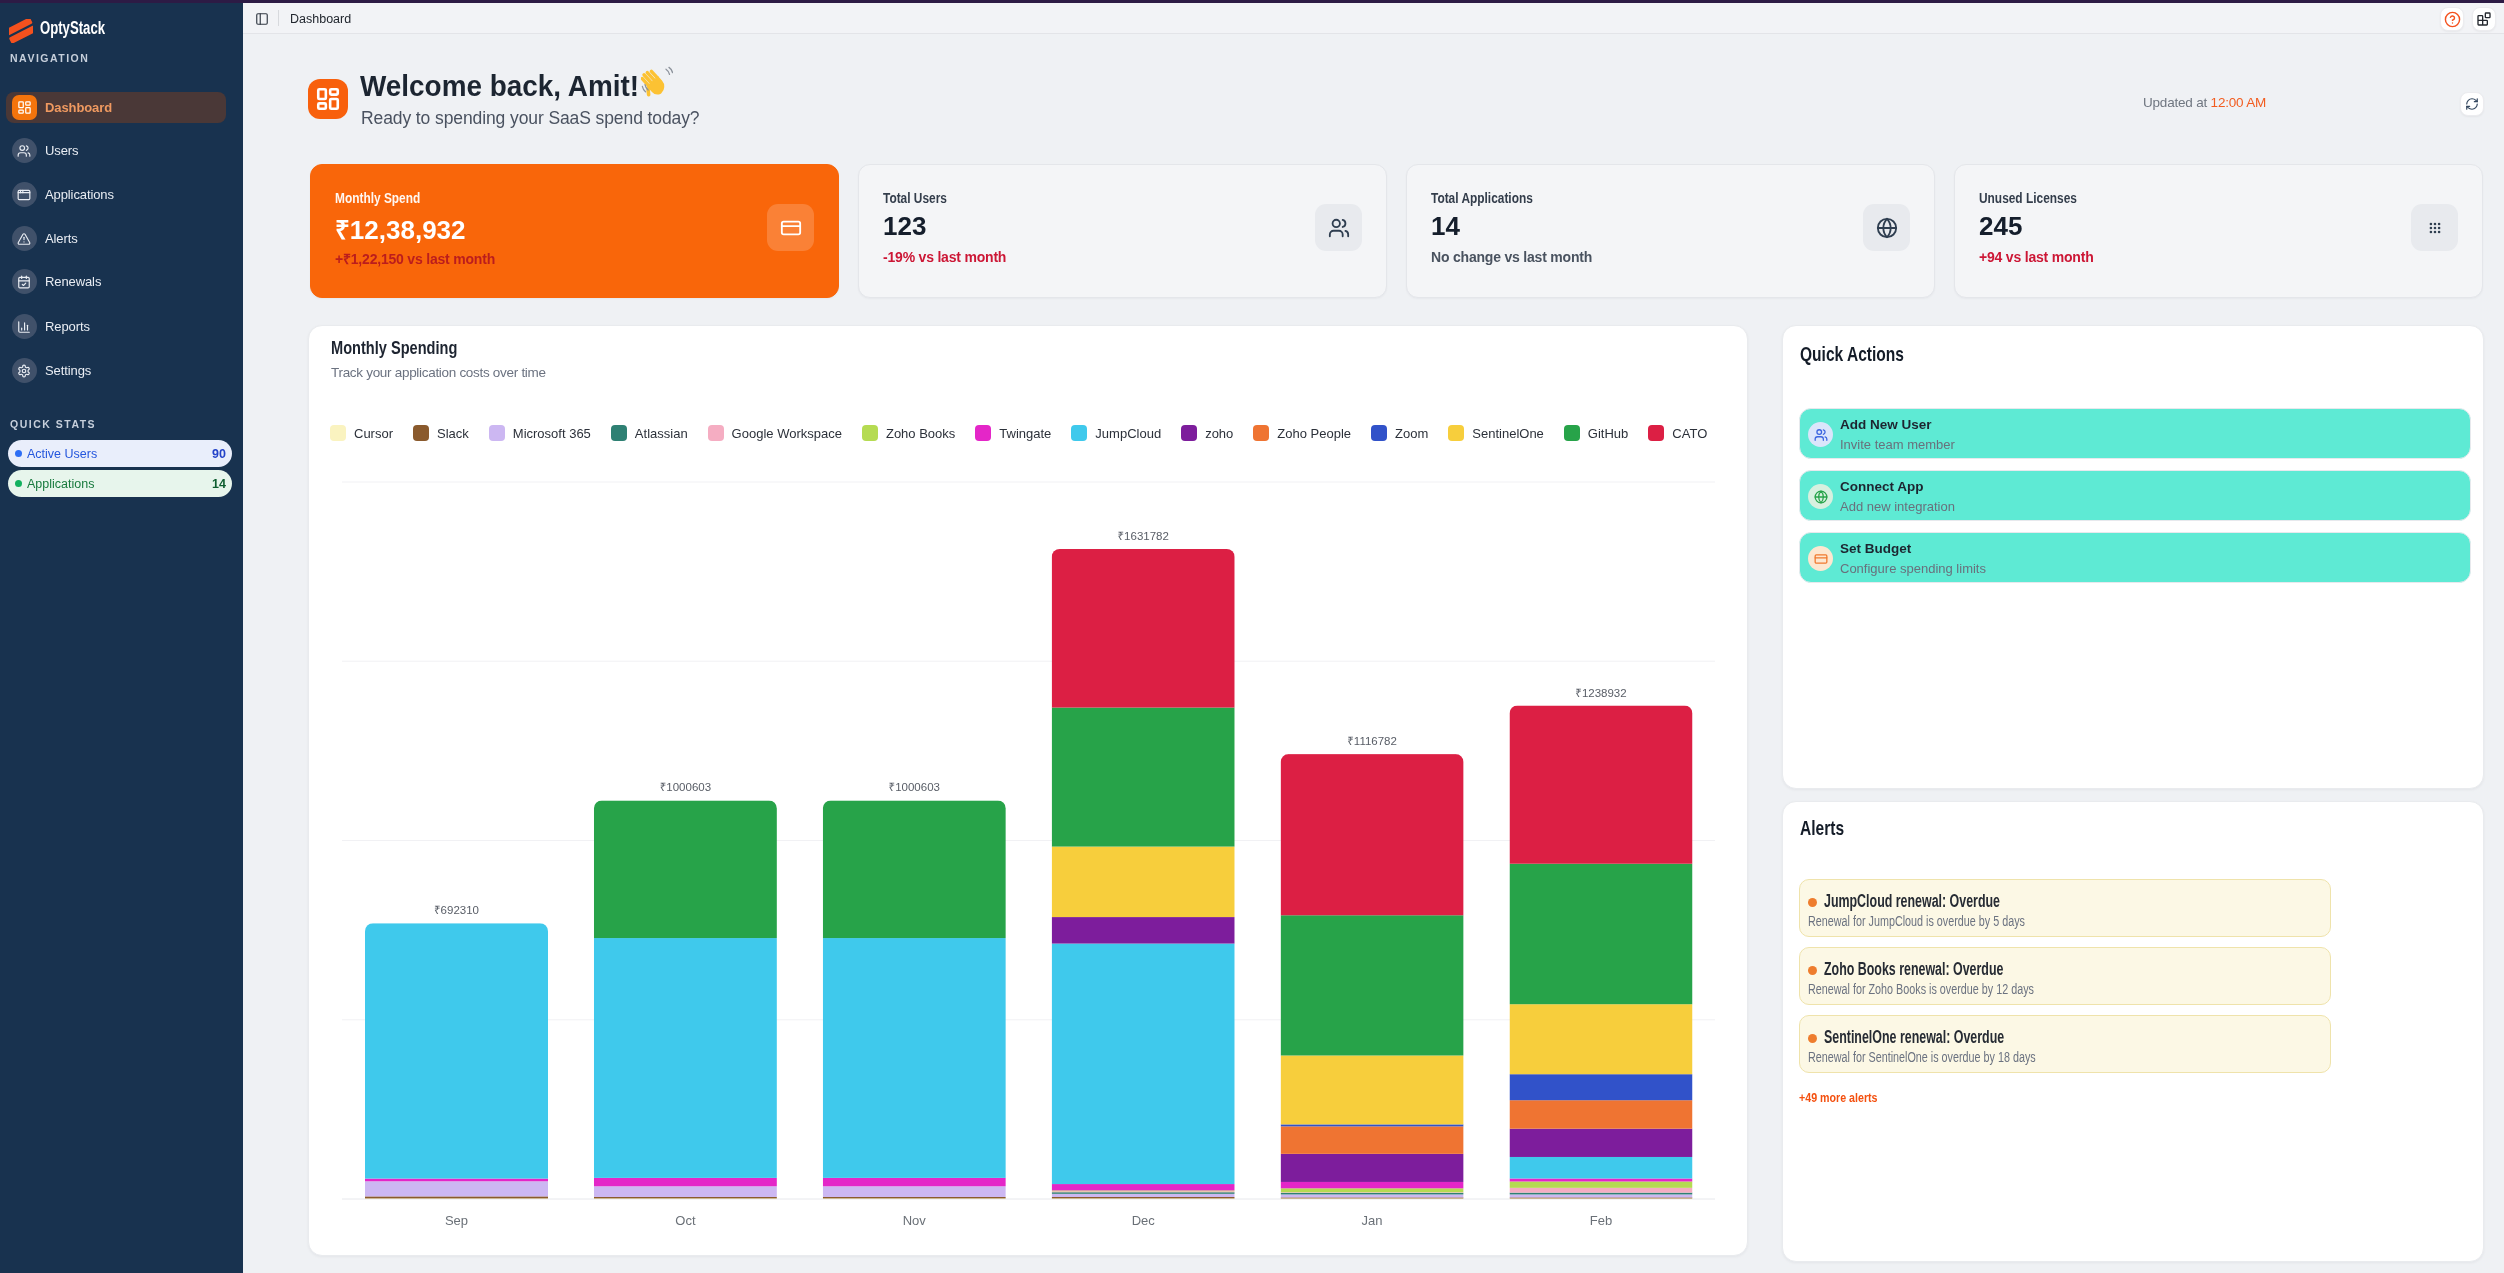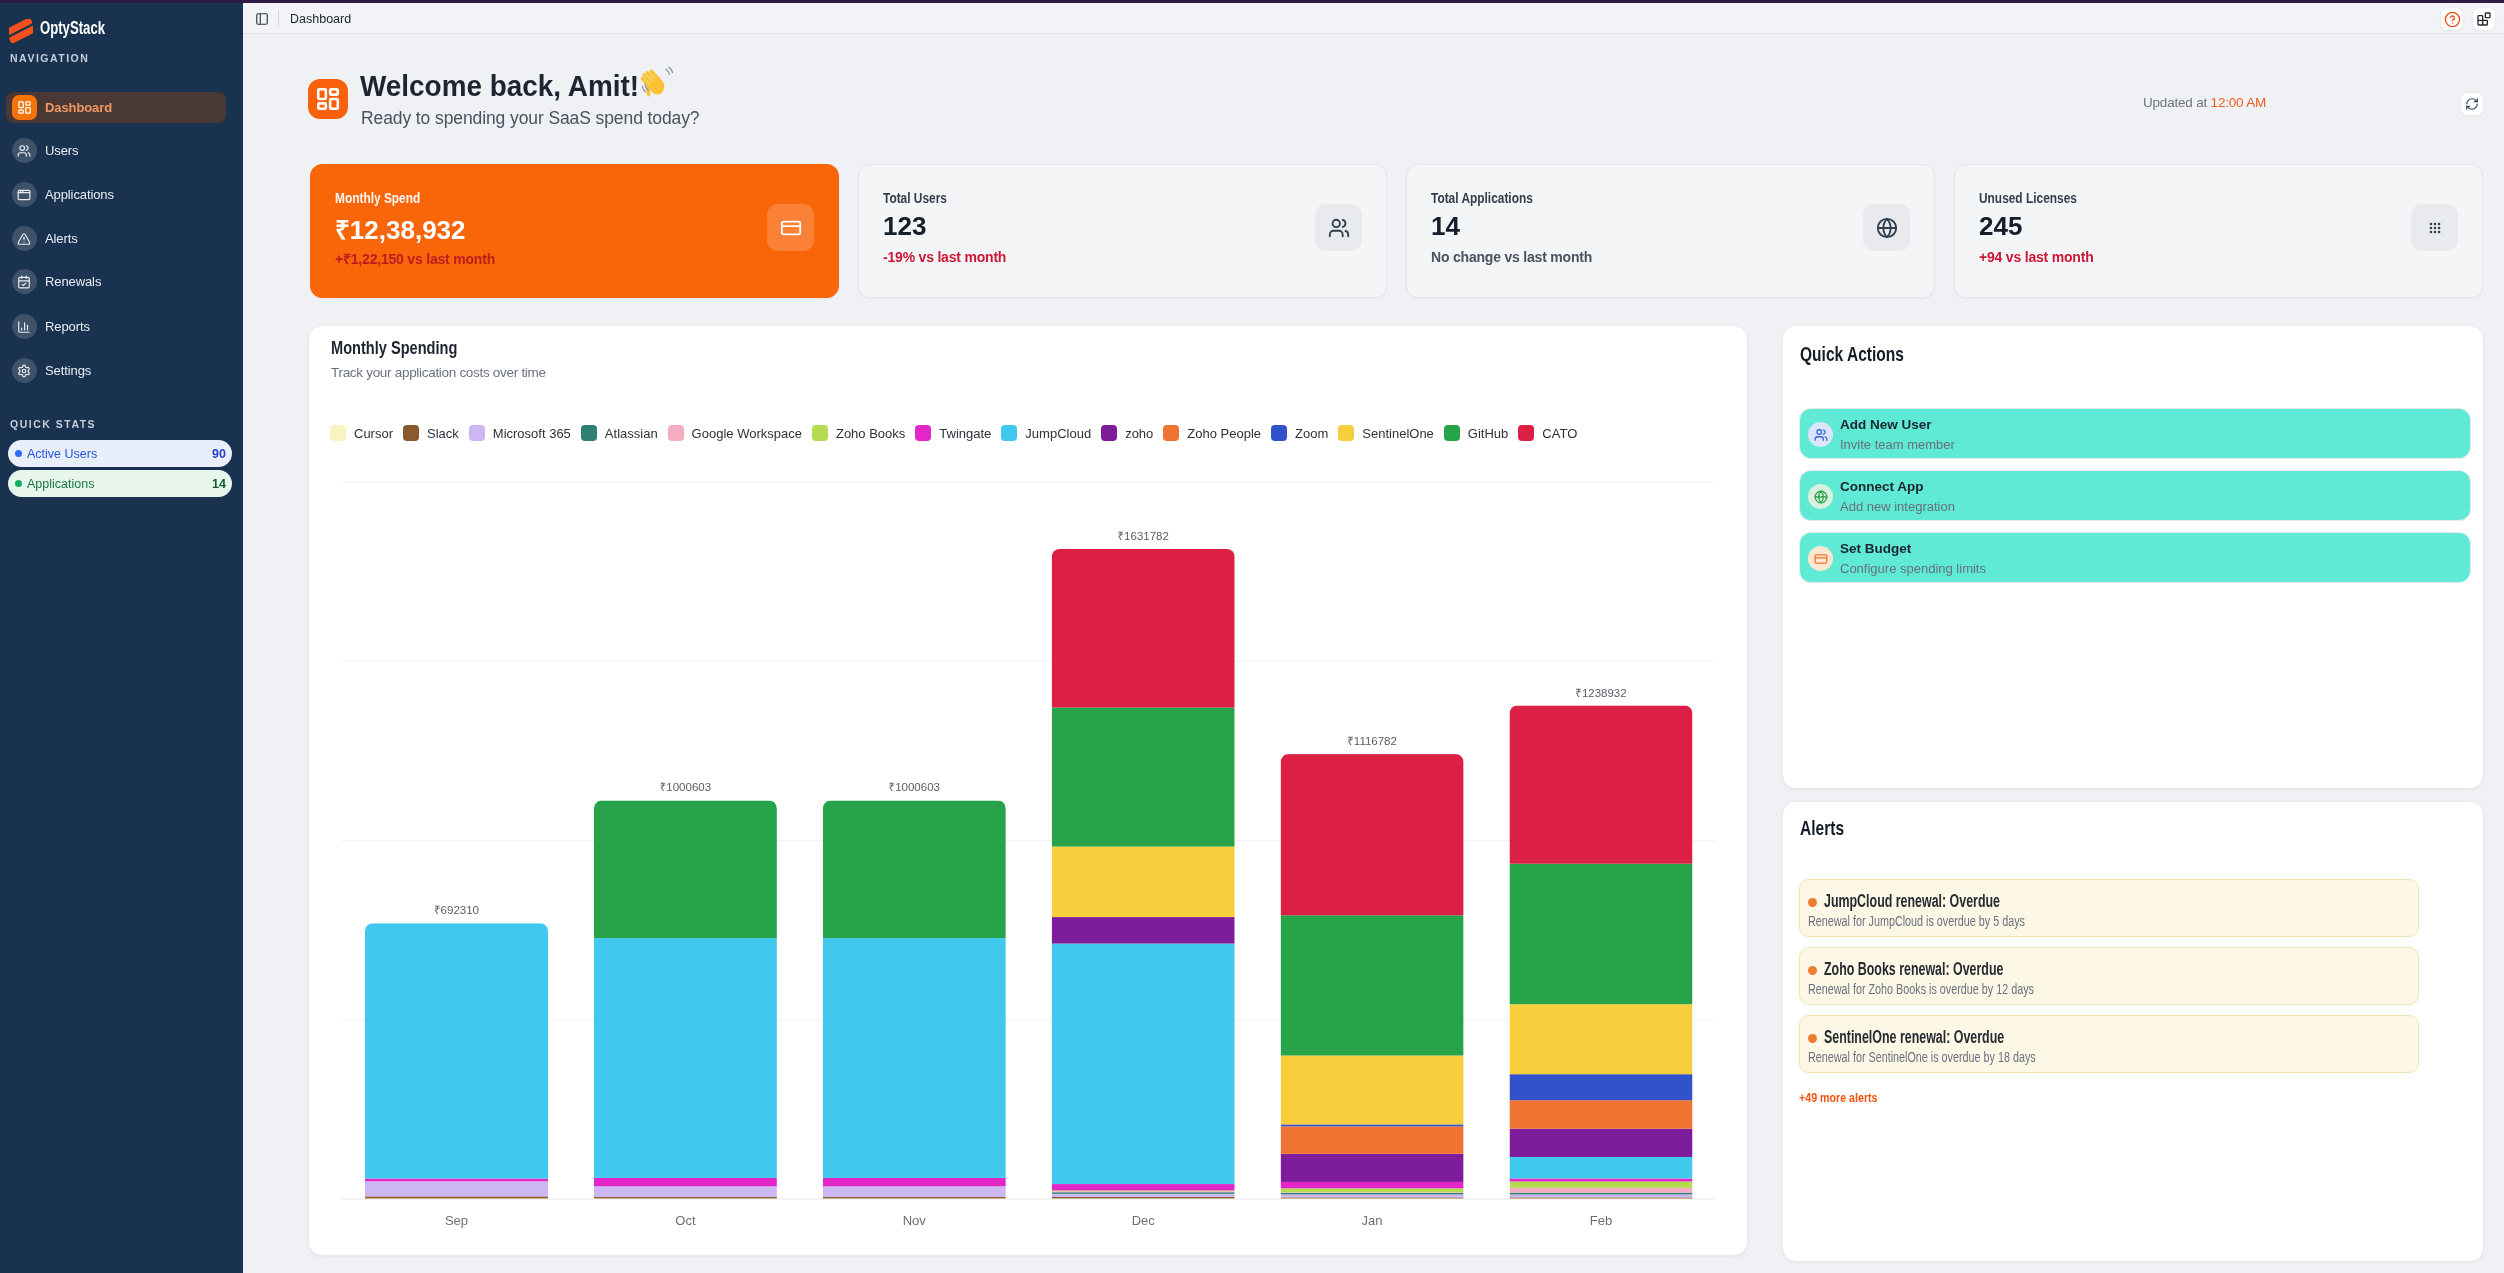--- a/index.html
+++ b/index.html
@@ -19,21 +19,21 @@
 .nico{width:25px;height:25px;border-radius:50%;background:#40516a;display:flex;align-items:center;justify-content:center;margin-left:5.5px;flex:none}
 .nlbl{margin-left:8.5px;font-size:13px;color:#e9edf3;letter-spacing:-.1px}
 .pill{position:absolute;left:8px;width:224px;height:27px;border-radius:14px;display:flex;align-items:center;font-size:12.5px}
 .dot{width:7px;height:7px;border-radius:50%;margin-left:7px;flex:none}
 .li{display:flex;align-items:center;gap:8px;font-size:13px;color:#2c313a;white-space:nowrap}
 .sw{width:16px;height:16px;border-radius:4px;display:inline-block;flex:none}
 .qrow{position:absolute;left:16px;width:672px;height:51px;border:1px solid #e7e9ed;border-radius:12px;background:#5eead4}
 .qic{position:absolute;left:8px;top:13px;width:25px;height:25px;border-radius:50%;display:flex;align-items:center;justify-content:center}
 .qt{position:absolute;left:40px;top:8px;font-size:13.5px;font-weight:700;color:#1d2530}
 .qs{position:absolute;left:40px;top:28px;font-size:13px;color:#69707c}
-.abox{position:absolute;left:16px;width:620px;height:58px;background:#fcf8e5;border:1px solid #efe3ab;border-radius:10px}
+.abox{position:absolute;left:16px;width:532px;height:58px;background:#fcf8e5;border:1px solid #efe3ab;border-radius:10px}
 .at{position:absolute;left:24px;top:11px;font-size:18px;font-weight:700;color:#262b33;transform:scaleX(.69);transform-origin:0 50%;white-space:nowrap}
 .as{position:absolute;left:8px;top:33px;font-size:14px;color:#6b7280;transform:scaleX(.77);transform-origin:0 50%;white-space:nowrap}
 .adot{position:absolute;left:8px;top:18px;width:9px;height:9px;border-radius:50%;background:#ee7d2e}
 </style></head>
 <body>
 <div class="abs" id="sidebar">
   <div class="abs" style="left:8.5px;top:16px;width:24px;height:24px"><svg width="24" height="24" viewBox="0 0 24 24">
         <g fill="#f4511e" transform="rotate(-27 12 12)">
           <rect x="-2" y="3.6" width="28" height="6.8" rx="1.4"></rect>
           <rect x="-2" y="12.6" width="28" height="6.8" rx="1.4"></rect>
@@ -238,21 +238,21 @@
         <circle cx="5" cy="19" r="2.2"></circle>
         <circle cx="12" cy="19" r="2.2"></circle>
         <circle cx="19" cy="19" r="2.2"></circle>
       </svg>
     </div>
 </div>
 
 <div class="card" style="left:308px;top:325px;width:1440px;height:931px">
   <div class="abs cx" style="left:22px;top:12px;font-size:18px;font-weight:700;color:#1d2430;transform:scaleX(.81)">Monthly Spending</div>
   <div class="abs" style="left:22px;top:39px;font-size:13.5px;color:#6b7280;letter-spacing:-.3px">Track your application costs over time</div>
-  <div class="abs" style="left:21px;top:99px;width:1400px;display:flex;gap:10px">
+  <div class="abs" style="left:21px;top:99px;width:1400px;display:flex;gap:20px">
       <div class="li"><span class="sw" style="background:#faf3c0"></span>Cursor</div>
       <div class="li"><span class="sw" style="background:#8a5a2d"></span>Slack</div>
       <div class="li"><span class="sw" style="background:#ccb7f2"></span>Microsoft 365</div>
       <div class="li"><span class="sw" style="background:#2e8073"></span>Atlassian</div>
       <div class="li"><span class="sw" style="background:#f5adc2"></span>Google Workspace</div>
       <div class="li"><span class="sw" style="background:#b5db52"></span>Zoho Books</div>
       <div class="li"><span class="sw" style="background:#e426c8"></span>Twingate</div>
       <div class="li"><span class="sw" style="background:#3fc9ec"></span>JumpCloud</div>
       <div class="li"><span class="sw" style="background:#7d1d9c"></span>zoho</div>
       <div class="li"><span class="sw" style="background:#ef7432"></span>Zoho People</div>

